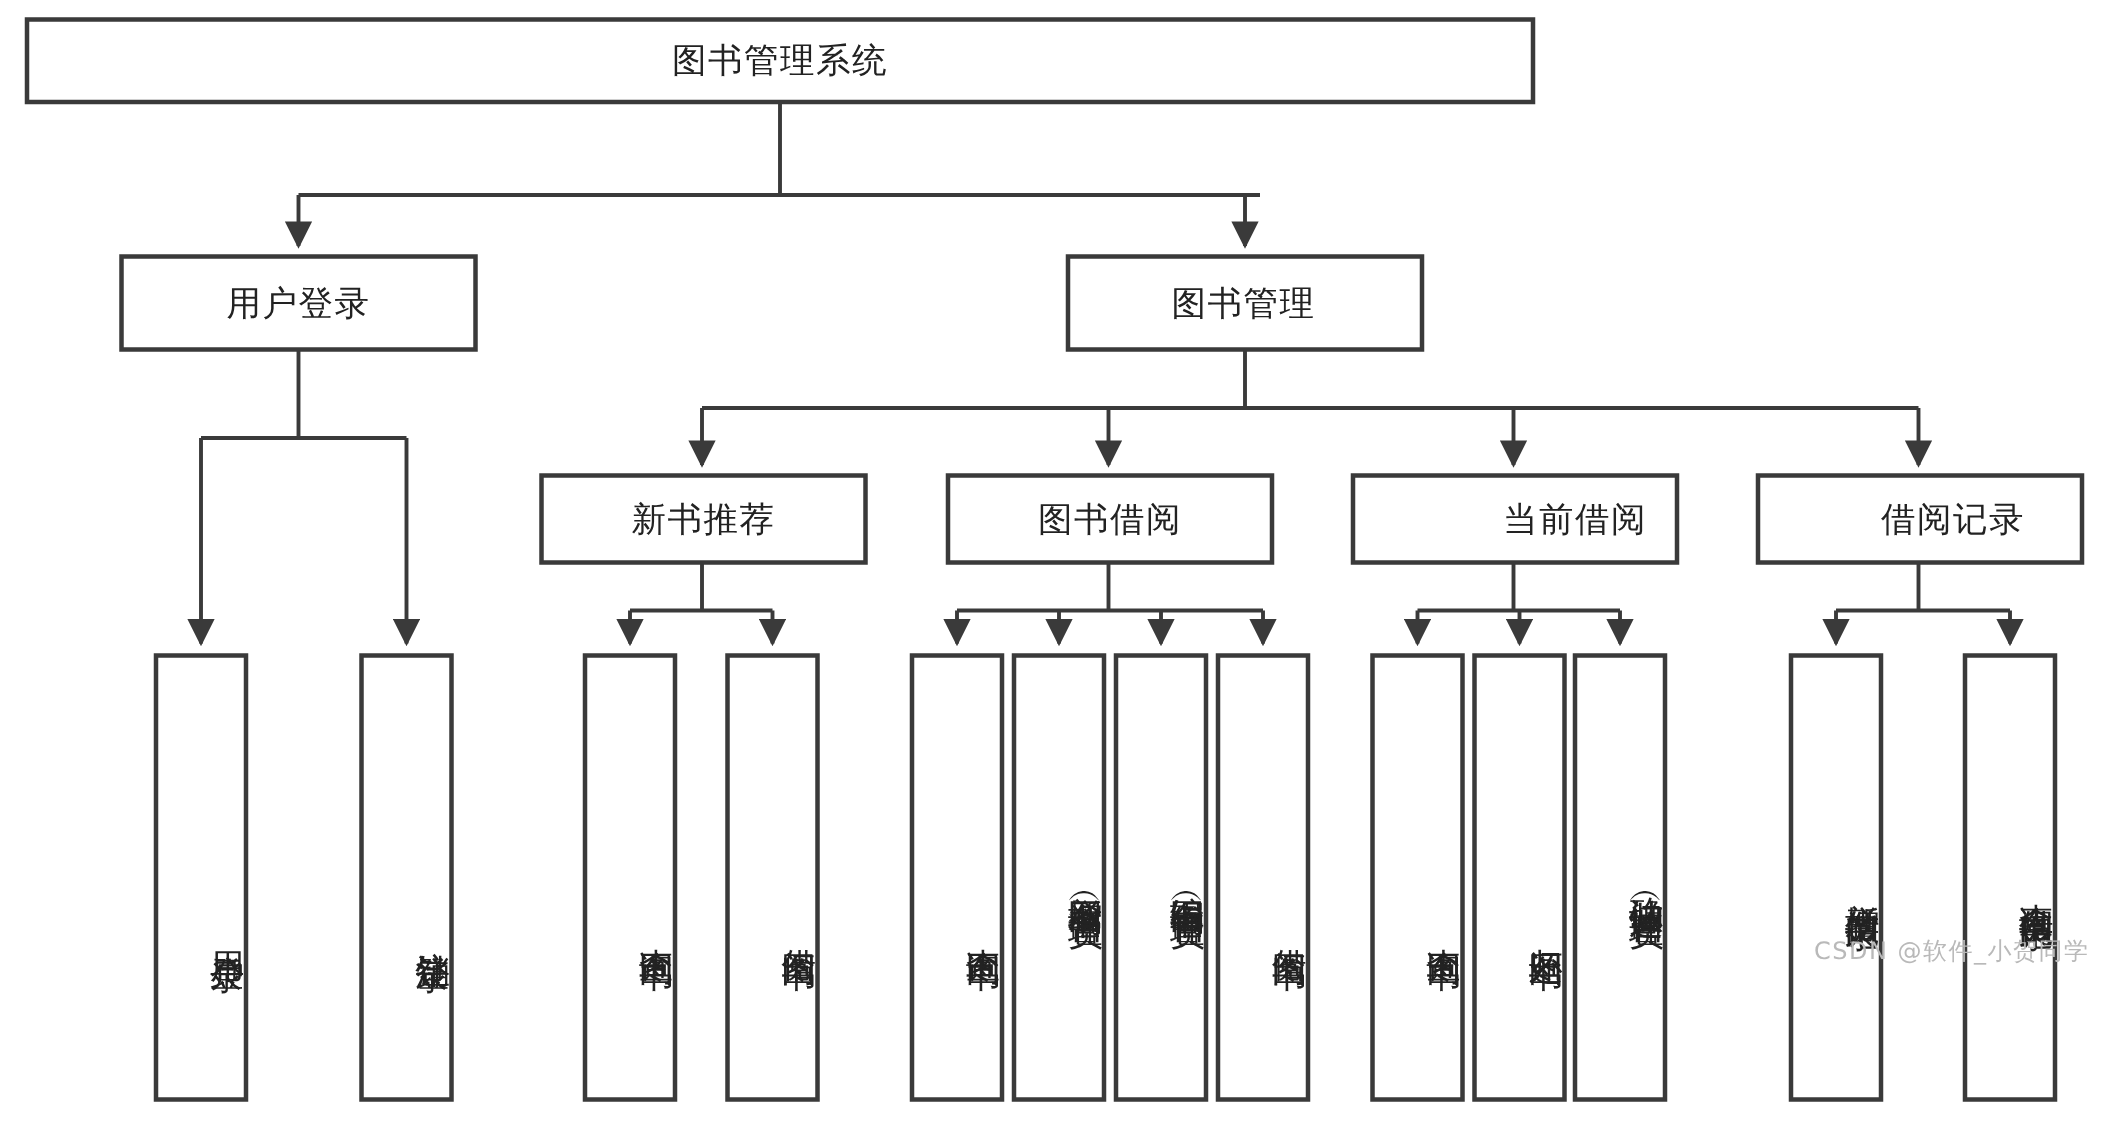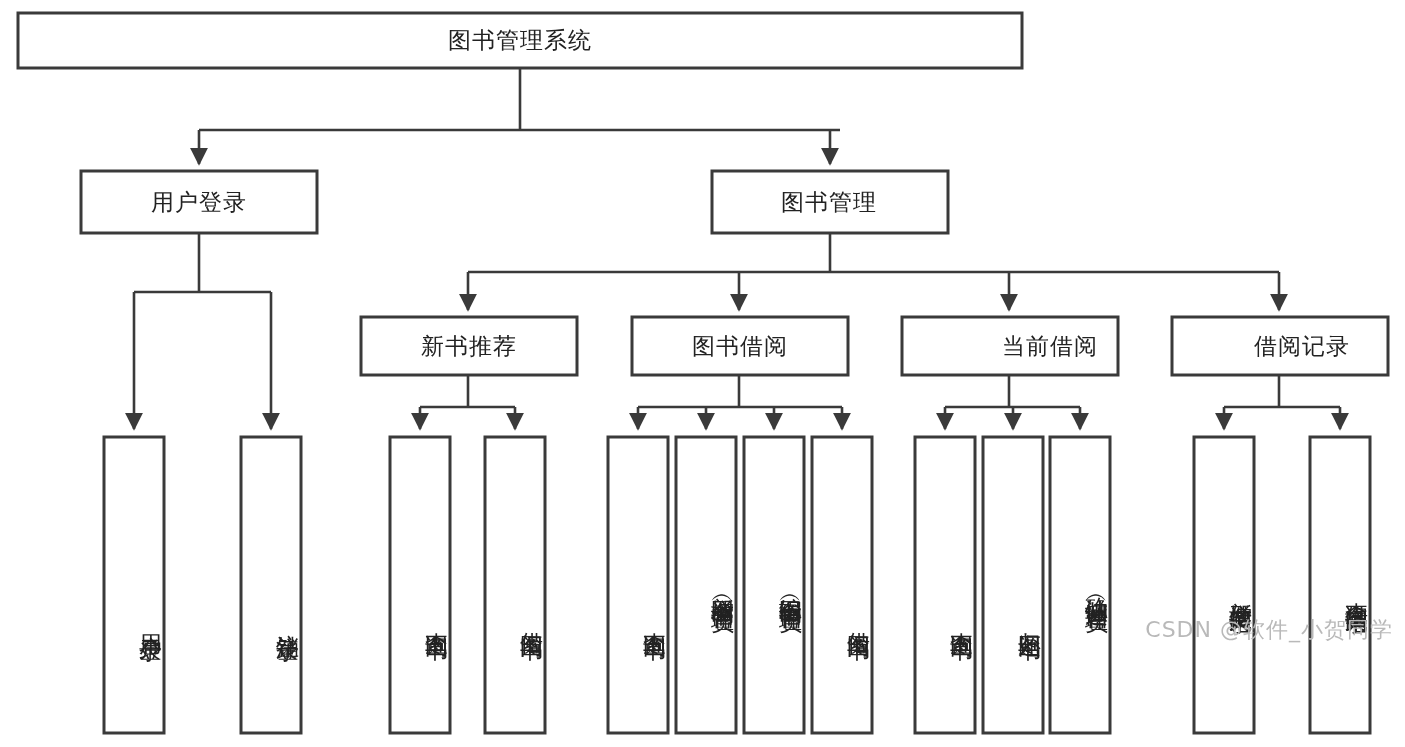--- a/index.html
+++ b/index.html
@@ -65,21 +65,21 @@
     font-size: 23px;
     letter-spacing: 1px;
     color: #222222;
     white-space: nowrap;
     pointer-events: none;
   }
   .watermark {
     position: absolute;
     right: 12px;
     bottom: 4px;
-    font-size: 22px;
+    font-size: 16px;
     color: #b9b9b9;
     letter-spacing: 1px;
     white-space: nowrap;
     pointer-events: none;
   }
 </style>
 </head>
 <body>
 
 <div id="diagram-root">

